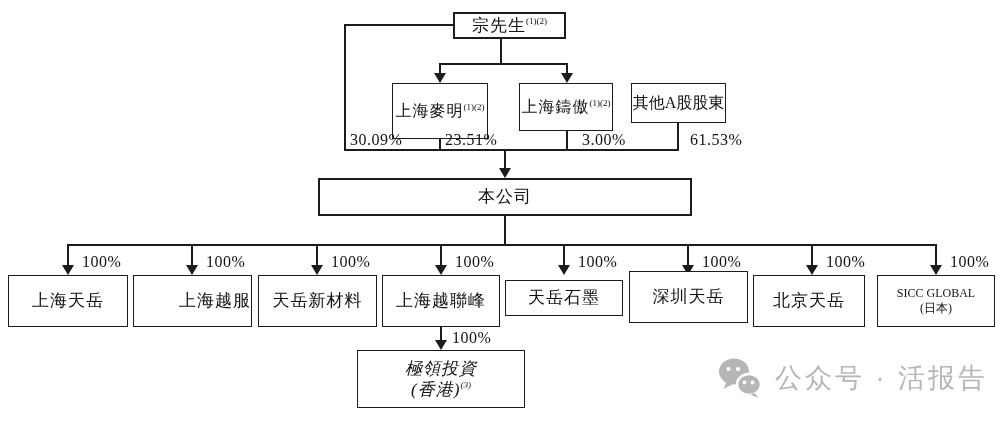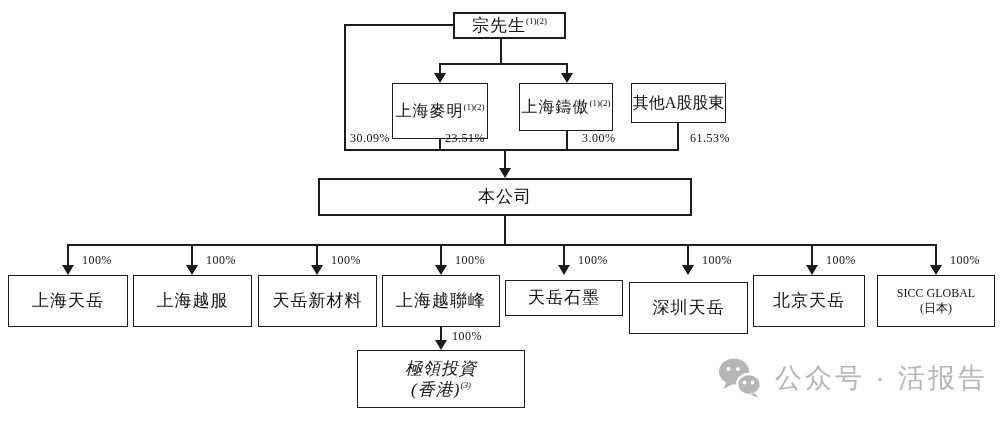--- a/index.html
+++ b/index.html
@@ -15,21 +15,21 @@
   .node.heavy{border-width:2px;}
   .node .col{display:flex;flex-direction:column;align-items:center;justify-content:center;}
   sup{font-size:9px;letter-spacing:0;line-height:0;}
   .hline{position:absolute;height:2px;background:#1c1c1c;}
   .vline{position:absolute;width:2px;background:#1c1c1c;}
   .arr{
     position:absolute;width:0;height:0;
     border-left:6px solid transparent;border-right:6px solid transparent;
     border-top:10px solid #1c1c1c;
   }
-  .pct{position:absolute;font-size:12px;letter-spacing:0.5px;white-space:nowrap;}
+  .pct{position:absolute;font-size:16px;letter-spacing:0.5px;white-space:nowrap;}
   #watermark{
     position:absolute;left:718px;top:358px;display:flex;align-items:center;gap:13px;
     font-family:"Liberation Sans","DejaVu Sans",sans-serif;
   }
   #watermark .wm-text{font-size:27px;color:#b6b6b6;letter-spacing:3px;white-space:nowrap;}
 </style>
 </head>
 <body>
 
 <div id="canvas">
@@ -88,33 +88,33 @@
     <span>其他A股股東</span>
   </div>
 
   <div class="node heavy" style="left:318px;top:178px;width:374px;height:38px;">
     <span>本公司</span>
   </div>
 
   <div class="node" style="left:8px;top:275px;width:120px;height:52px;">
     <span>上海天岳</span>
   </div>
-  <div class="node" style="left:133px;top:275px;width:119px;height:52px;">
+  <div class="node" style="left:133px;top:275px;width:119px;height:52px;justify-content:flex-end;">
     <span>上海越服</span>
   </div>
   <div class="node" style="left:258px;top:275px;width:119px;height:52px;">
     <span>天岳新材料</span>
   </div>
   <div class="node" style="left:382px;top:275px;width:118px;height:52px;">
     <span>上海越聯峰</span>
   </div>
   <div class="node" style="left:505px;top:280px;width:118px;height:36px;">
     <span>天岳石墨</span>
   </div>
-  <div class="node" style="left:629px;top:282px;width:119px;height:52px;align-items:center;">
+  <div class="node" style="left:629px;top:271px;width:119px;height:52px;align-items:center;">
     <span>深圳天岳</span>
   </div>
   <div class="node" style="left:753px;top:275px;width:112px;height:52px;">
     <span>北京天岳</span>
   </div>
   <div class="node" style="left:877px;top:275px;width:118px;height:52px;font-size:12px;letter-spacing:0;">
     <span class="col">
       <span>SICC GLOBAL</span>
       <span>(日本)</span>
     </span>

